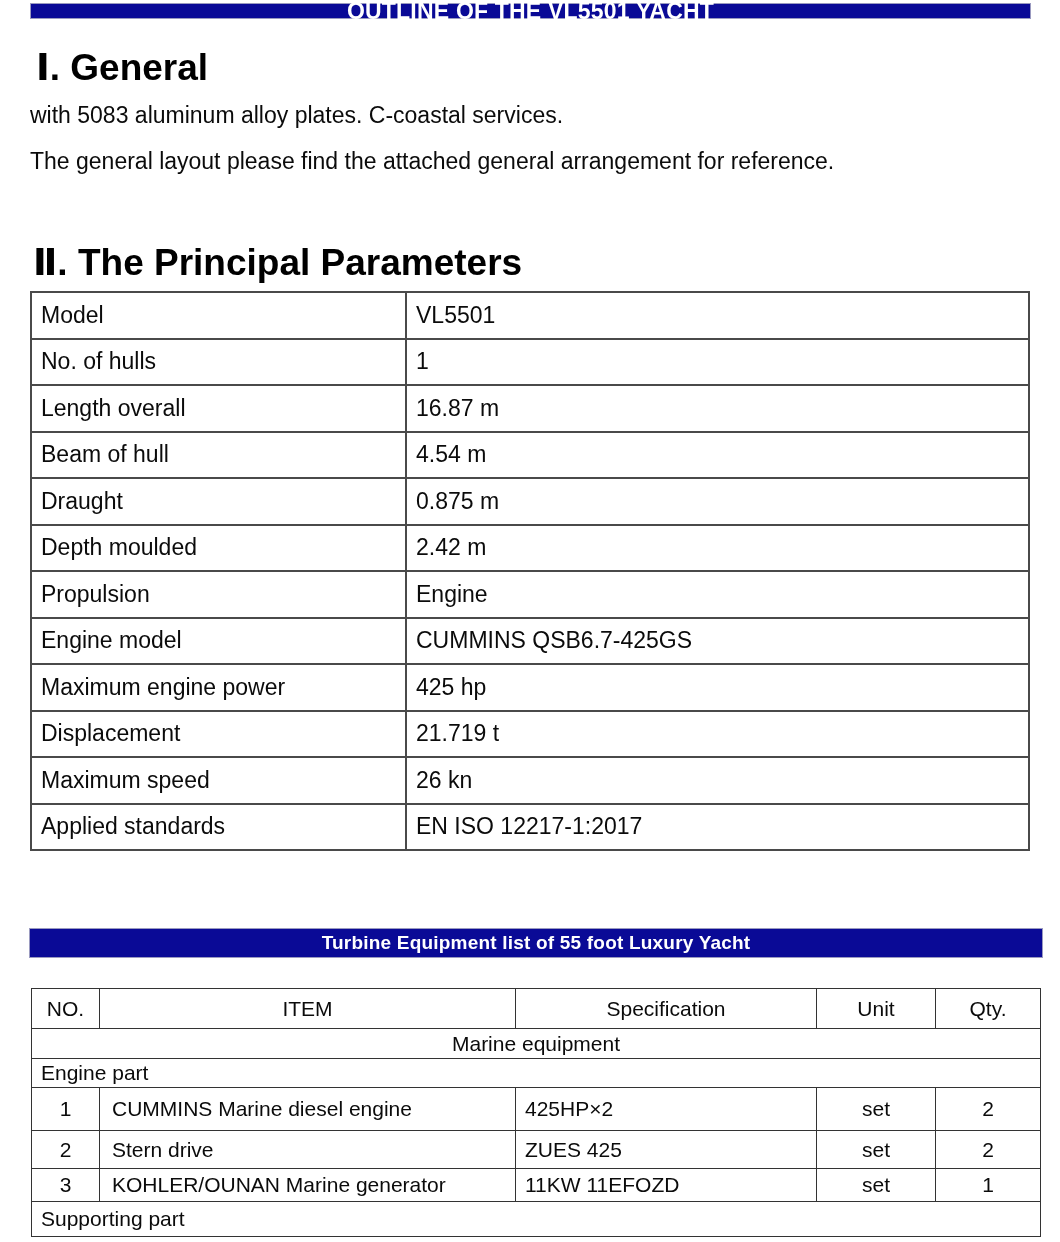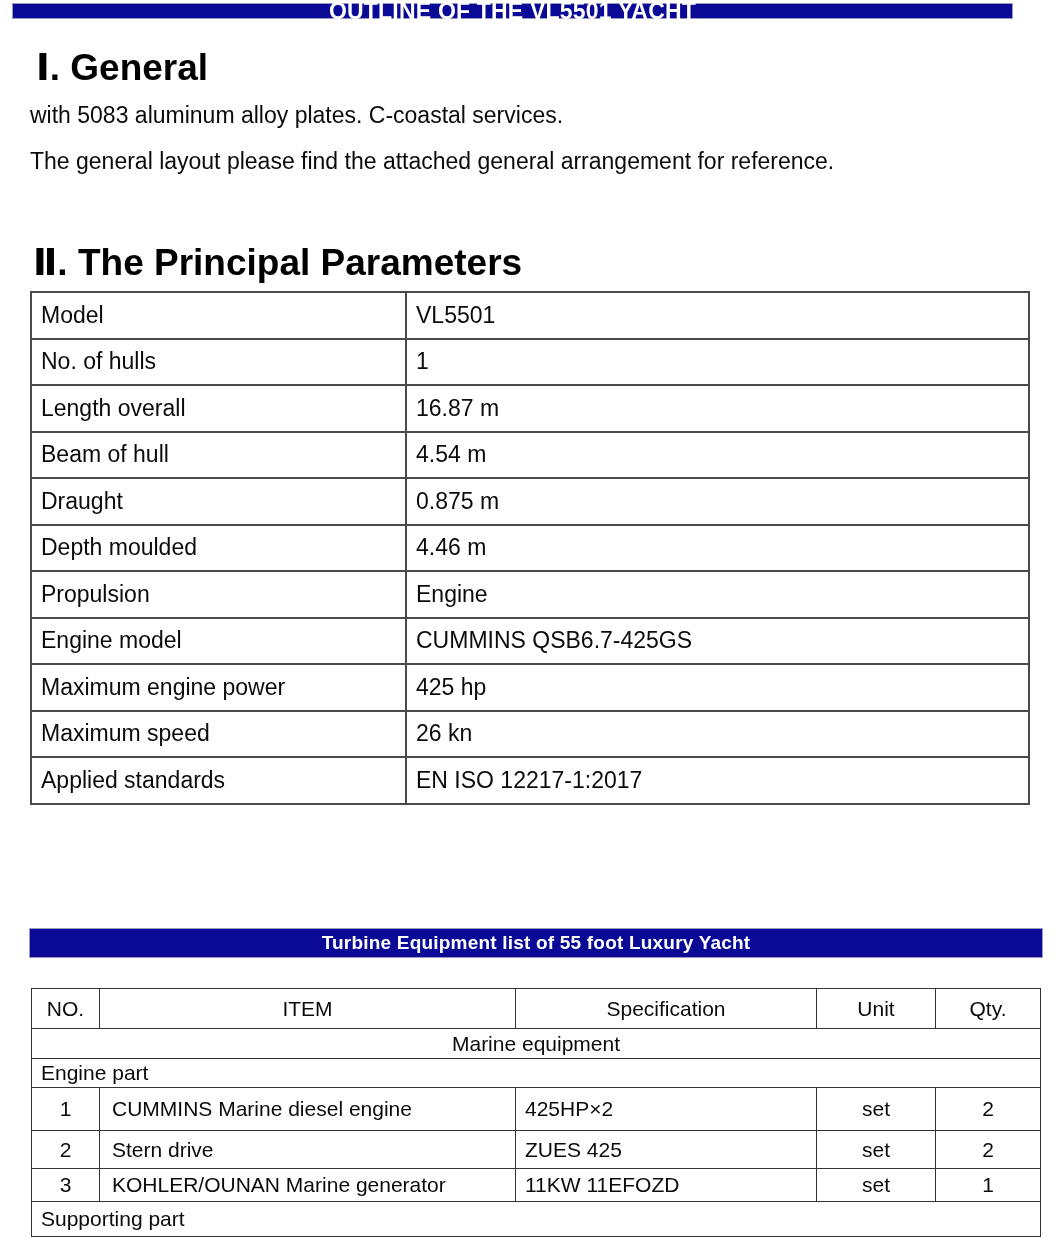--- a/index.html
+++ b/index.html
@@ -15,21 +15,21 @@
   .banner {
     position: absolute;
     background: var(--banner-bg);
     color: var(--banner-fg);
     border: 1px solid #9a9ac0;
     display: flex; align-items: center; justify-content: center;
     font-weight: bold;
     font-size: 23px;
     letter-spacing: 0.2px;
   }
-  #banner-top { left: 12px; top: 3px; width: 1001px; height: 16px; }
+  #banner-top { left: 30px; top: 3px; width: 1001px; height: 16px; }
   #banner-equip { left: 29px; top: 928px; width: 1014px; height: 30px; font-size: 19px; }
   .heading {
     position: absolute;
     font-weight: bold;
     font-size: 37px;
     color: #000000;
     white-space: nowrap;
   }
   #h-general { left: 36px; top: 46px; }
   #h-params { left: 33px; top: 241px; }
@@ -111,33 +111,37 @@
     <tr>
       <td>Beam of hull</td>
       <td>4.54 m</td>
     </tr>
     <tr>
       <td>Draught</td>
       <td>0.875 m</td>
     </tr>
     <tr>
       <td>Depth moulded</td>
-      <td>4.46 m</td>
+      <td>2.42 m</td>
     </tr>
     <tr>
       <td>Propulsion</td>
       <td>Engine</td>
     </tr>
     <tr>
       <td>Engine model</td>
       <td>CUMMINS QSB6.7-425GS</td>
     </tr>
     <tr>
       <td>Maximum engine power</td>
       <td>425 hp</td>
+    </tr>
+    <tr>
+      <td>Displacement</td>
+      <td>21.719 t</td>
     </tr>
     <tr>
       <td>Maximum speed</td>
       <td>26 kn</td>
     </tr>
     <tr>
       <td>Applied standards</td>
       <td>EN ISO 12217-1:2017</td>
     </tr>
   </tbody>

